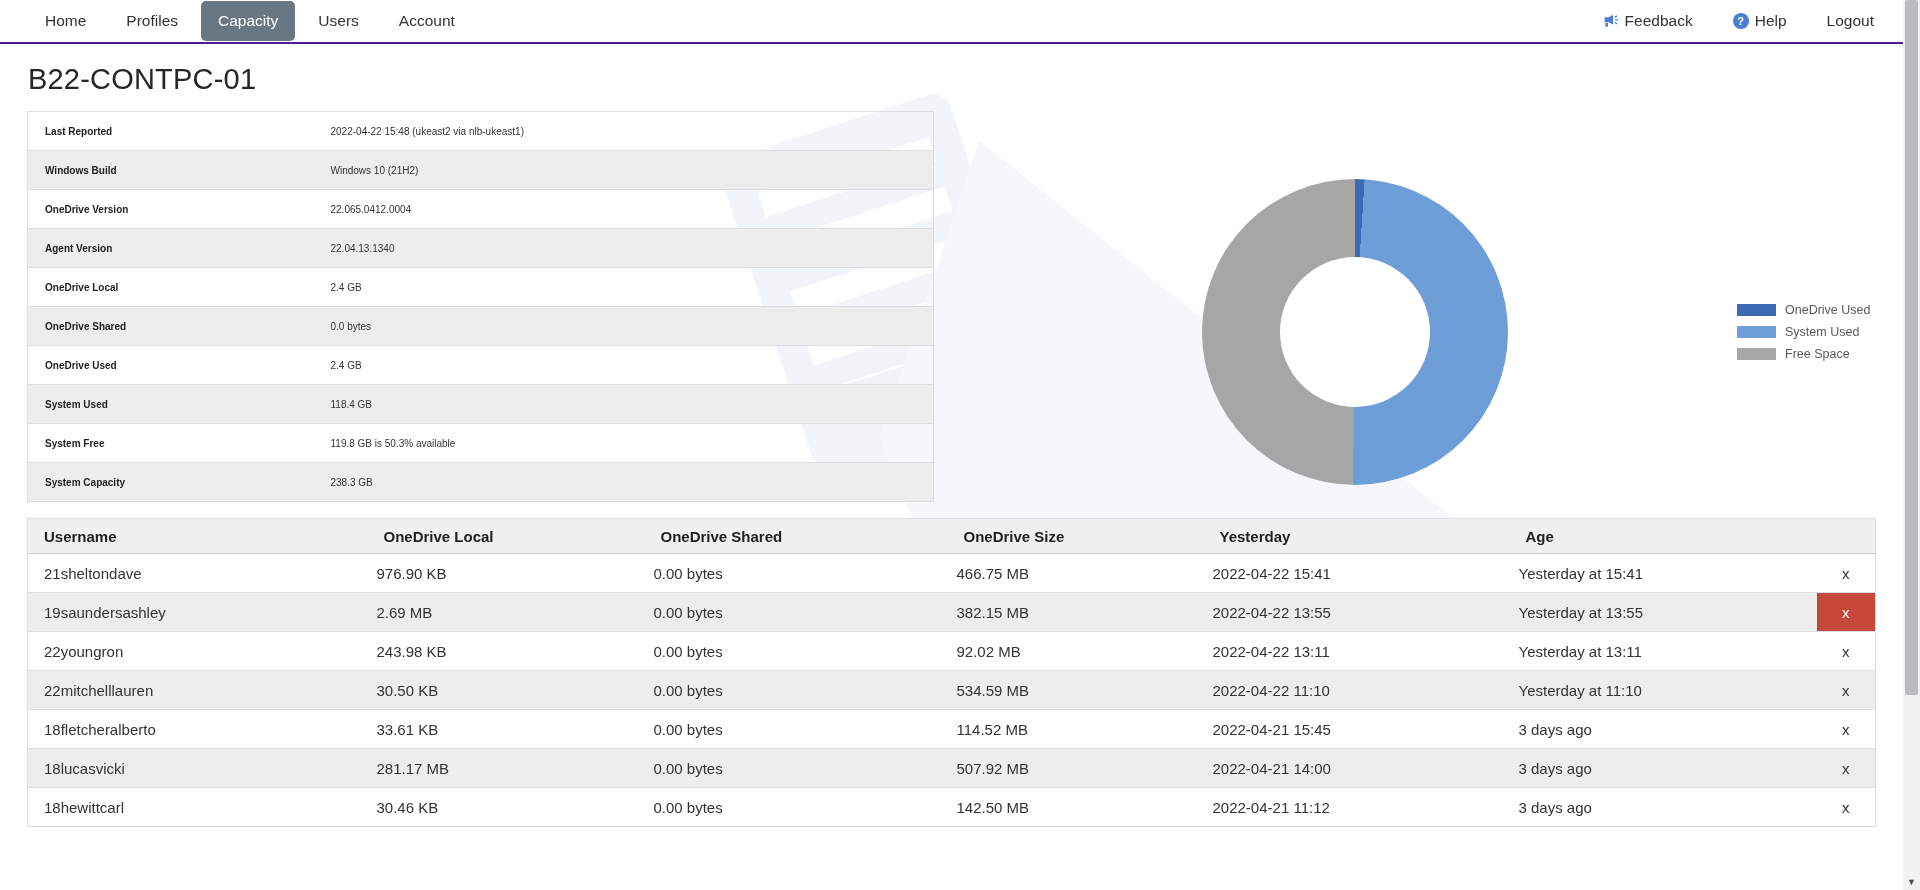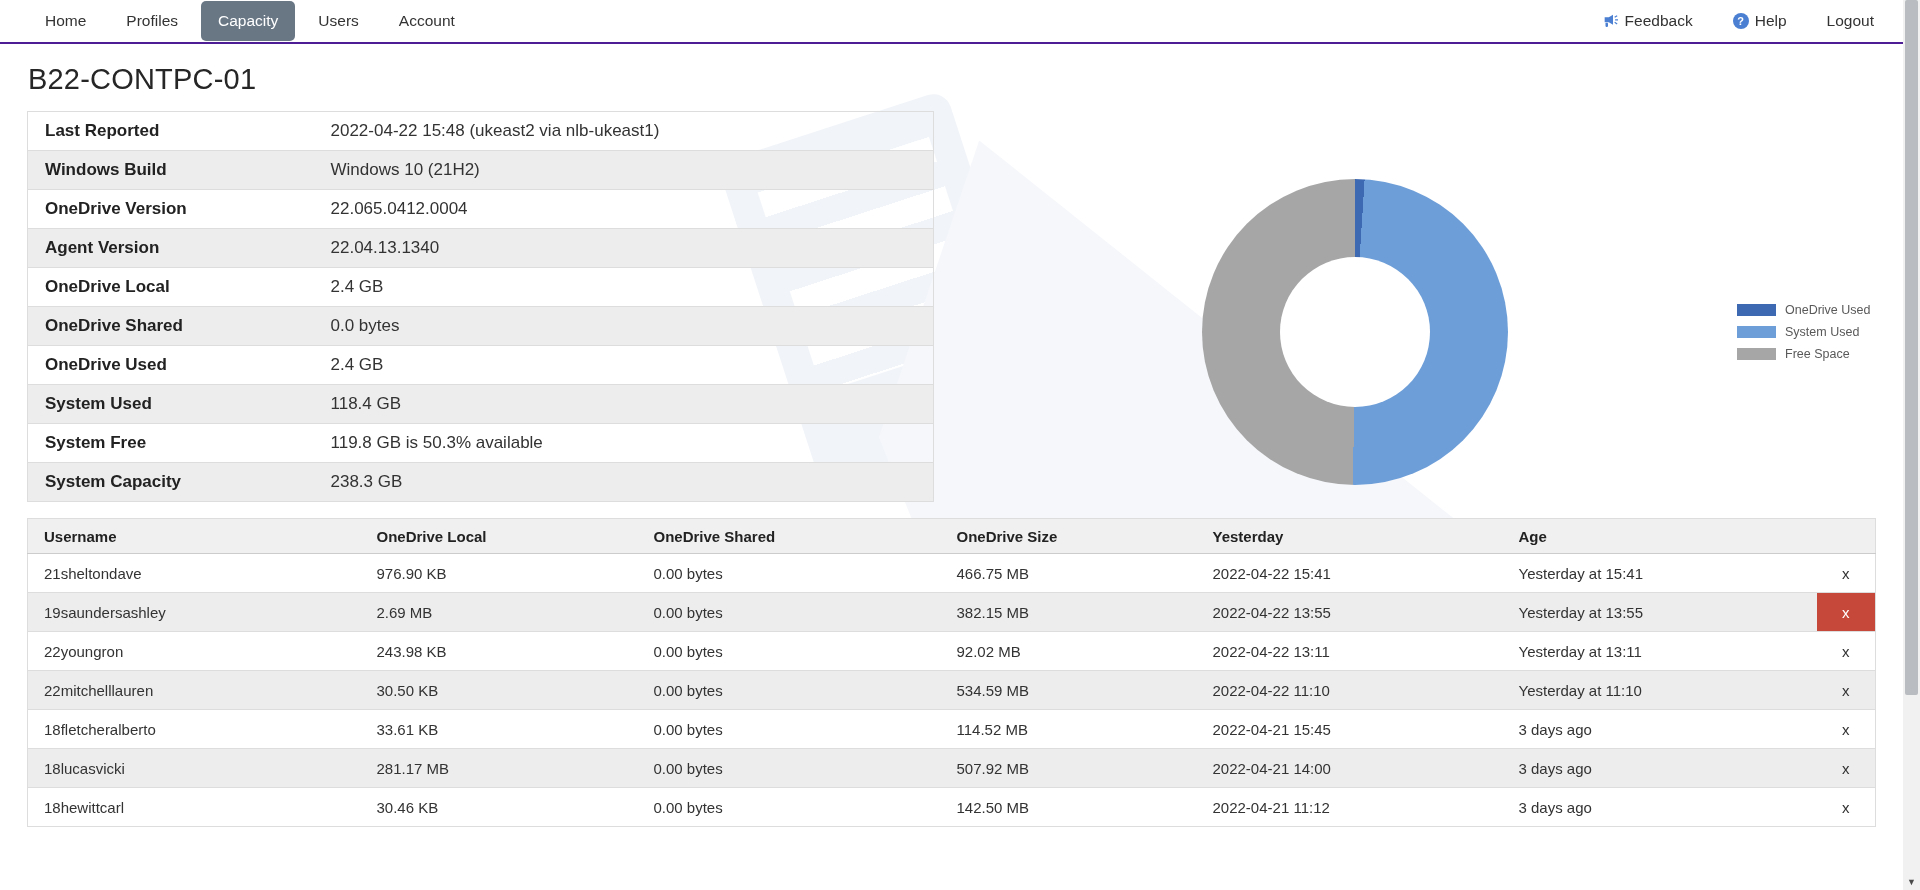--- a/index.html
+++ b/index.html
@@ -55,21 +55,21 @@
     font-size:11px;font-weight:bold;display:flex;align-items:center;justify-content:center;
   }
   .megaphone{width:17px;height:15px;display:inline-block;}
   
   .page-title{
     margin:19px 0 15px 28px;font-size:29px;font-weight:400;color:#262626;letter-spacing:.2px;
   }
   
   .details-table{
     border-collapse:collapse;margin-left:27px;width:907px;
-    border:1px solid var(--border);font-size:17px;table-layout:fixed;
+    border:1px solid var(--border);font-size:10px;table-layout:fixed;
   }
   .details-table tr{height:39px;}
   .details-table tr:nth-child(even){background:var(--stripe);}
   .details-table td{border-top:1px solid var(--border);padding:0;vertical-align:middle;}
   .details-table tr:first-child td{border-top:none;}
   .details-table td.lbl{width:303px;font-weight:bold;color:#222;padding-left:17px;box-sizing:border-box;}
   .details-table td.val{color:#333;}
   
   .donut{
     position:absolute;left:1202px;top:179px;width:306px;height:306px;border-radius:50%;
@@ -83,21 +83,21 @@
   .legend-row{display:flex;align-items:center;gap:9px;height:22px;cursor:pointer;}
   .legend-swatch{width:39px;height:12px;flex:none;}
   .legend-label{font-size:12.5px;color:#595959;white-space:nowrap;}
   
   .users-table{
     border-collapse:collapse;margin:16px 0 0 27px;width:1848px;
     border:1px solid var(--border);font-size:15px;table-layout:fixed;
   }
   .users-table thead tr{height:35px;background:#f0f0f0;}
   .users-table th{
-    text-align:left;font-weight:bold;color:#222;padding:0;border-bottom:1px solid #ccc;
+    text-align:left;font-weight:bold;color:#222;padding:7px;border-bottom:1px solid #ccc;
   }
   .users-table tbody tr{height:39px;background:#fff;}
   .users-table tbody tr.striped{background:var(--stripe);}
   .users-table td{padding:0;border-top:1px solid var(--border);vertical-align:middle;color:#333;}
   .users-table tbody tr:first-child td{border-top:none;}
   .users-table th:first-child,.users-table td:first-child{padding-left:16px;}
   .del-cell{text-align:center;cursor:pointer;}
   .del-cell.active{background:var(--delete-active);color:#fff;}
   
   .scrollbar{position:absolute;right:0;top:0;width:17px;height:890px;background:#f1f1f1;z-index:3;}

